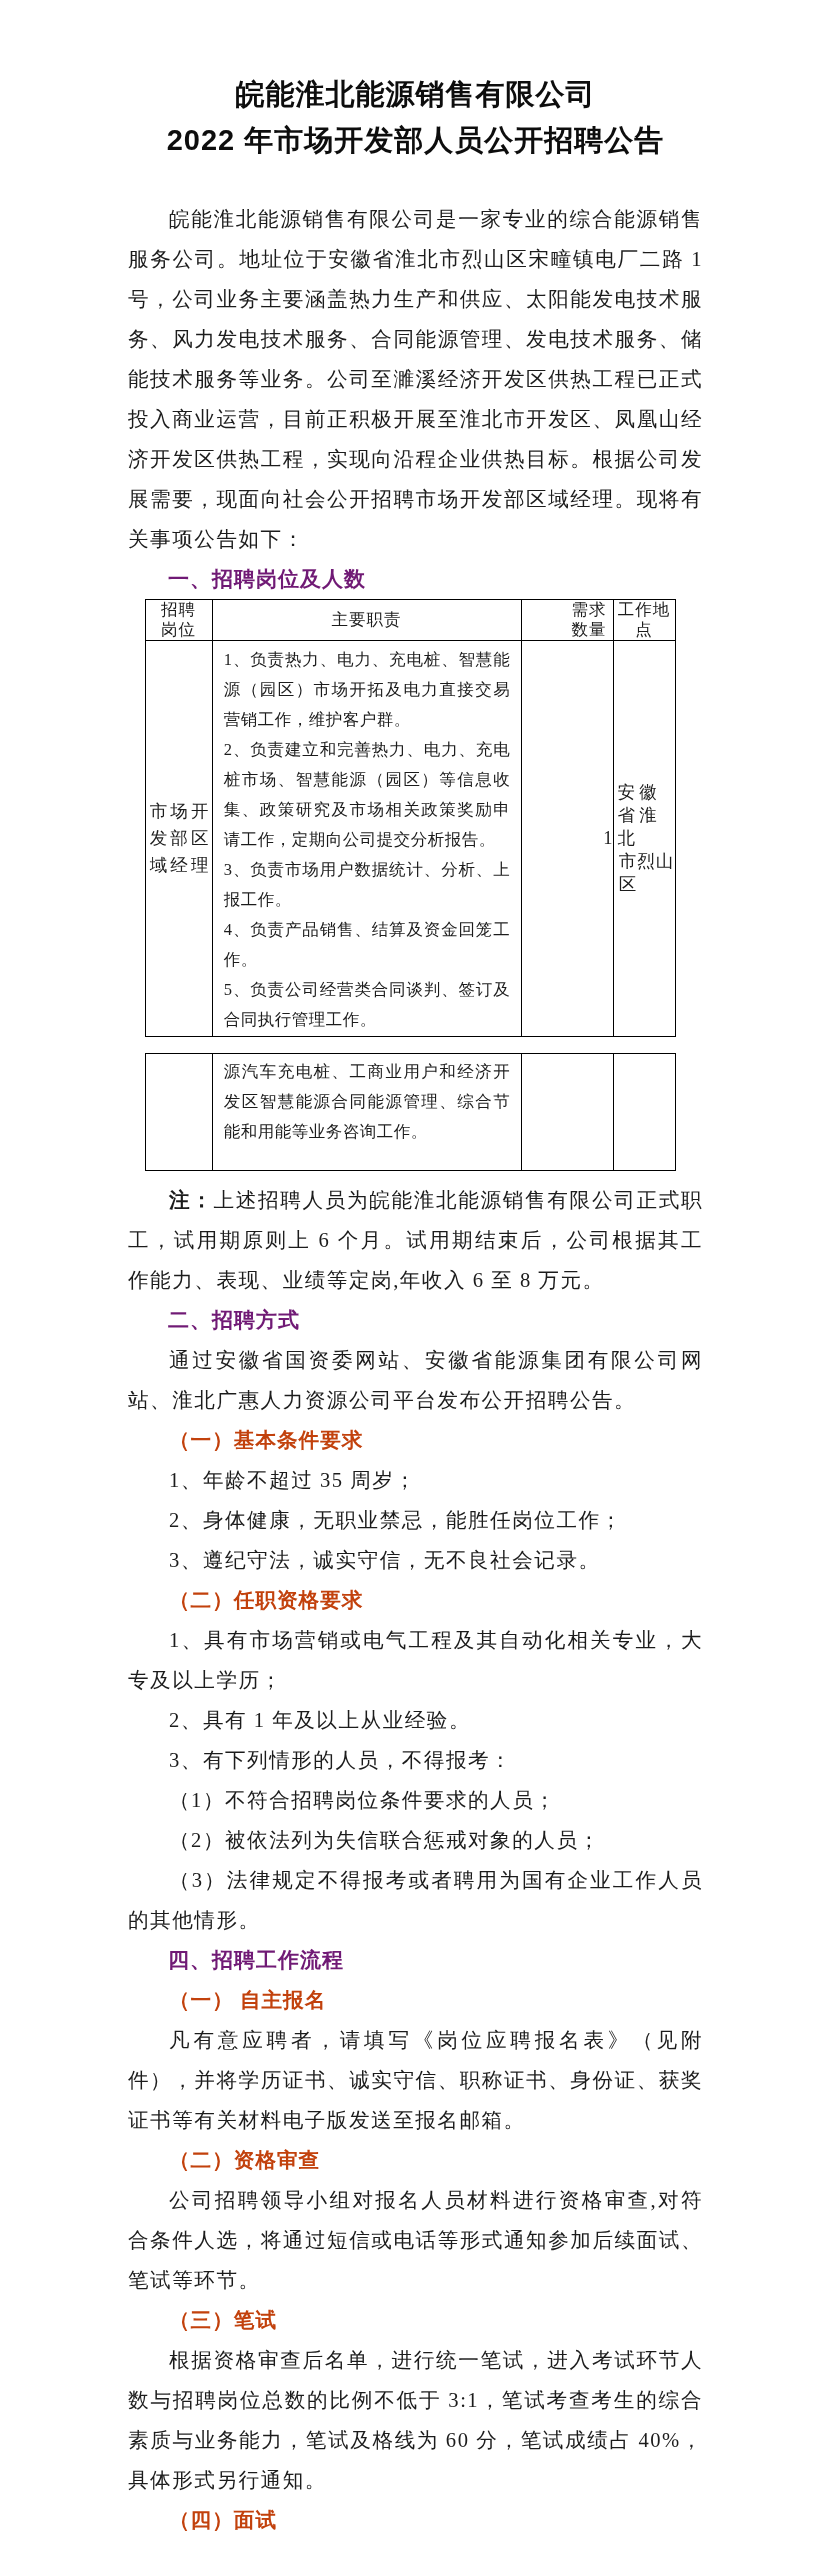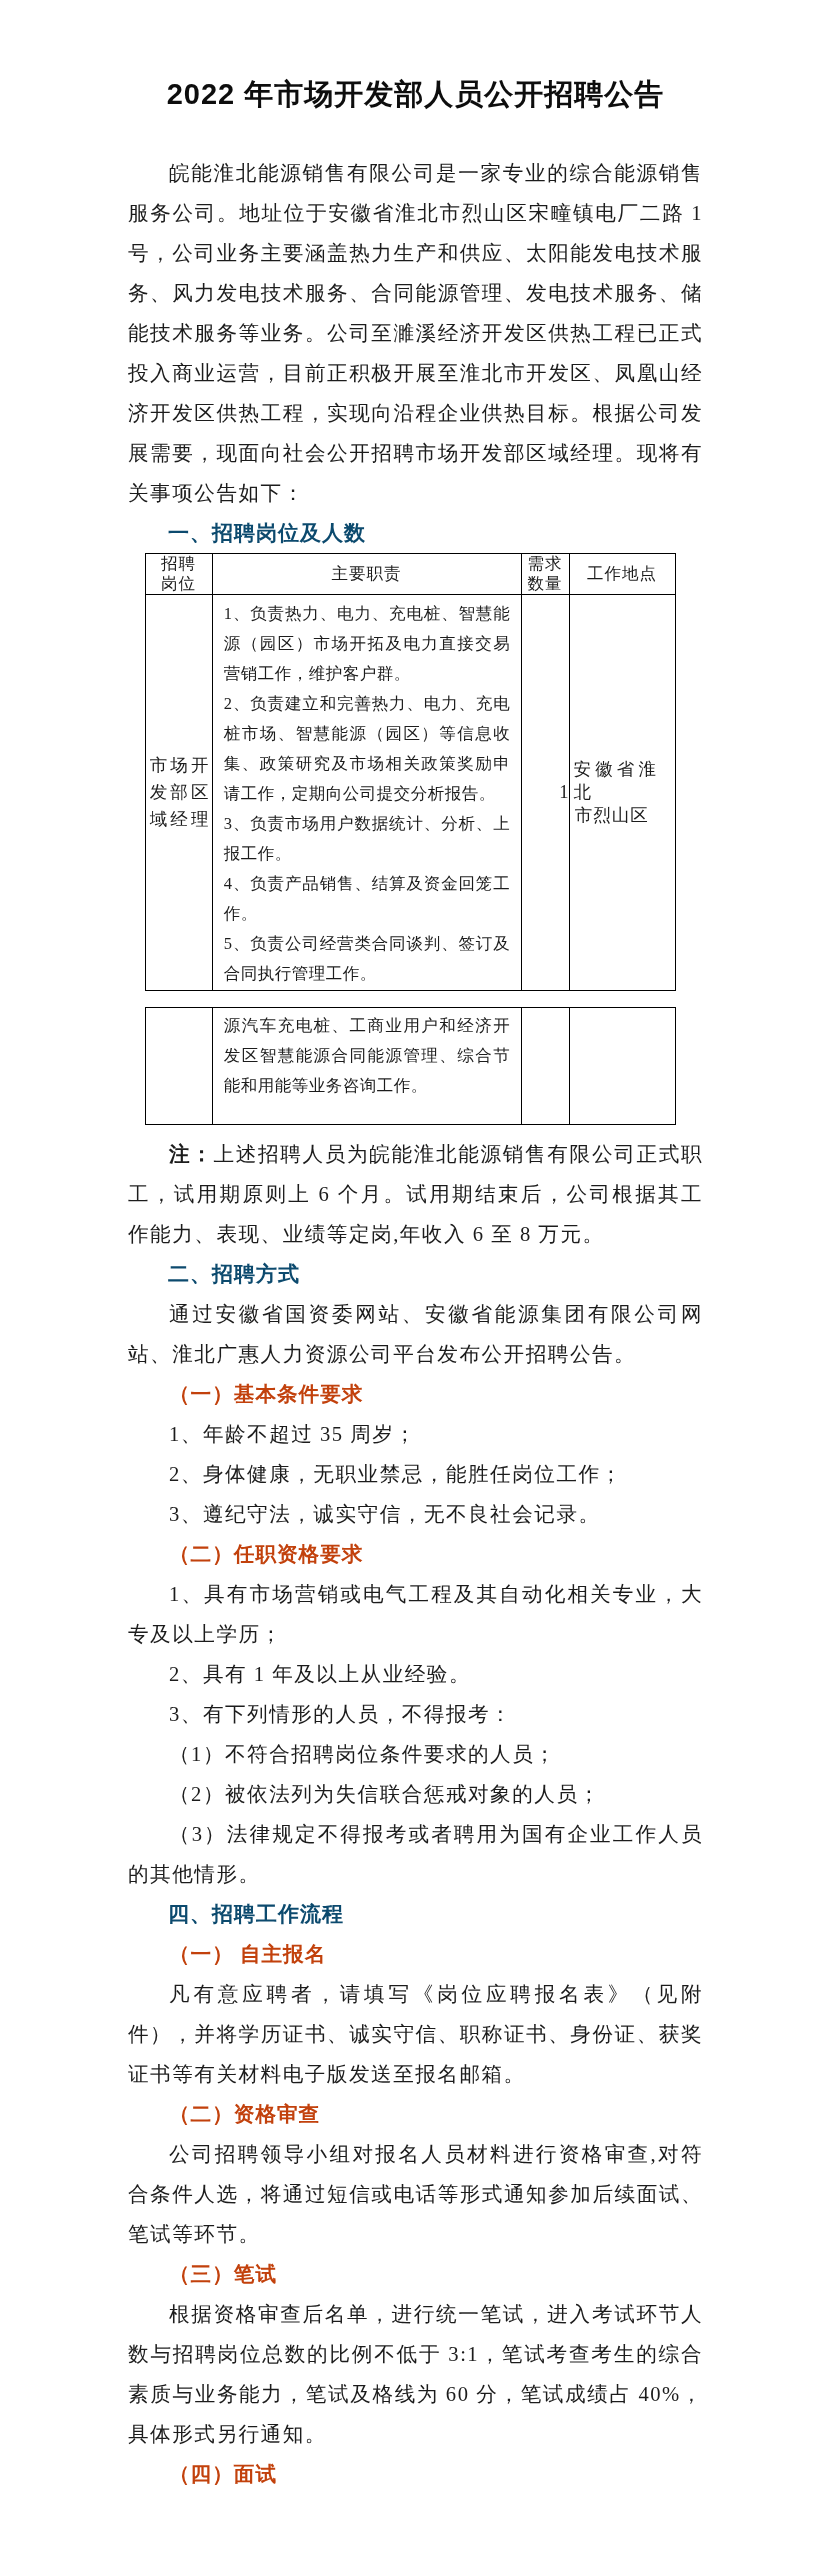--- a/index.html
+++ b/index.html
@@ -35,21 +35,21 @@
     color:#1c1c1c;
   }
   .hd{
     margin:0;
     font-family:"Liberation Sans","DejaVu Sans",sans-serif;
     font-weight:bold;
     font-size:21px;
     line-height:40px;
     letter-spacing:1px;
     text-indent:40px;
-    color:#0c4a6e;
+    color:#701a75;
   }
   .sub{
     margin:0;
     font-weight:bold;
     font-size:20.6px;
     line-height:40px;
     letter-spacing:1px;
     text-indent:41px;
     color:#c2410c;
   }
@@ -65,21 +65,21 @@
   }
   .trow{display:flex;box-sizing:border-box;}
   .cell{
     box-sizing:border-box;
     border-right:1px solid #000;
     overflow:hidden;
   }
   .cell:last-child{border-right:none;}
   .c1{width:67px;}
   .c2{width:309px;}
-  .c3{width:48px;}
+  .c3{width:48px;margin-left:44px;}
   .c4{width:107px;flex:1;}
   .thead{border-bottom:1px solid #000;height:41px;}
   .thead .cell{
     display:flex;flex-direction:column;justify-content:center;align-items:center;
     font-size:16.5px;line-height:19.6px;letter-spacing:1px;text-align:center;
   }
   .body-row{height:395px;}
   .body-row .cell.vc{display:flex;flex-direction:column;justify-content:center;align-items:flex-end;}
   .pos-line{font-size:17.5px;line-height:27px;letter-spacing:3.1px;}
   .count-cell{font-size:18.5px;}
@@ -97,20 +97,21 @@
   .frag2-row .duties{padding-top:3.1px;font-family:Liberation Serif, serif;}
   
   .note{margin-top:9.3px;}
   .note .nlabel{font-weight:bold;}
 </style>
 </head>
 <body>
 
 <div class="page">
 
+  <div class="doc-title">皖能淮北能源销售有限公司</div>
   <div class="doc-title">2022 年市场开发部人员公开招聘公告</div>
 
   <div class="gap-title"></div>
 
   <p class="para">皖能淮北能源销售有限公司是一家专业的综合能源销售服务公司。地址位于安徽省淮北市烈山区宋疃镇电厂二路 1 号，公司业务主要涵盖热力生产和供应、太阳能发电技术服务、风力发电技术服务、合同能源管理、发电技术服务、储能技术服务等业务。公司至濉溪经济开发区供热工程已正式投入商业运营，目前正积极开展至淮北市开发区、凤凰山经济开发区供热工程，实现向沿程企业供热目标。根据公司发展需要，现面向社会公开招聘市场开发部区域经理。现将有关事项公告如下：</p>
 
   <div class="hd">一、招聘岗位及人数</div>
 
   <div class="tbl">
     <div class="trow thead">

